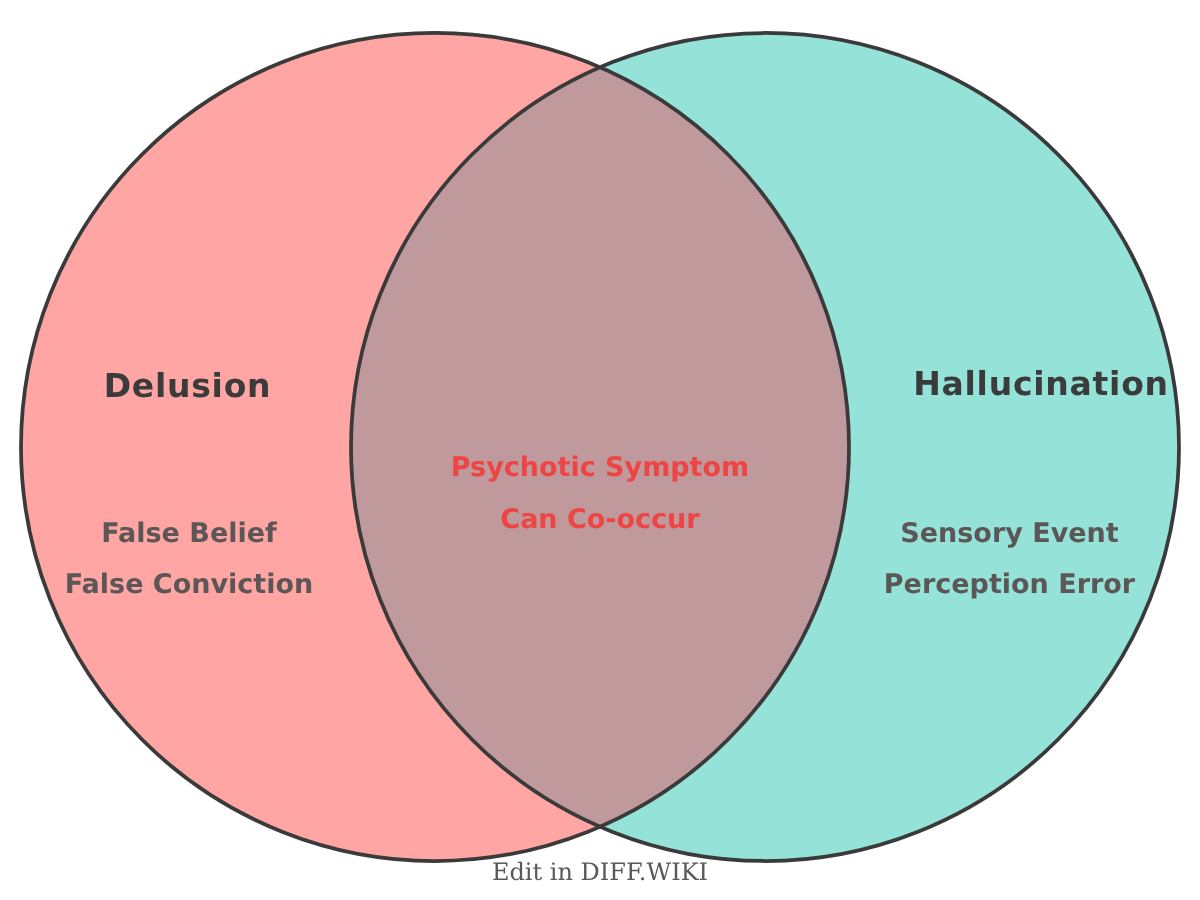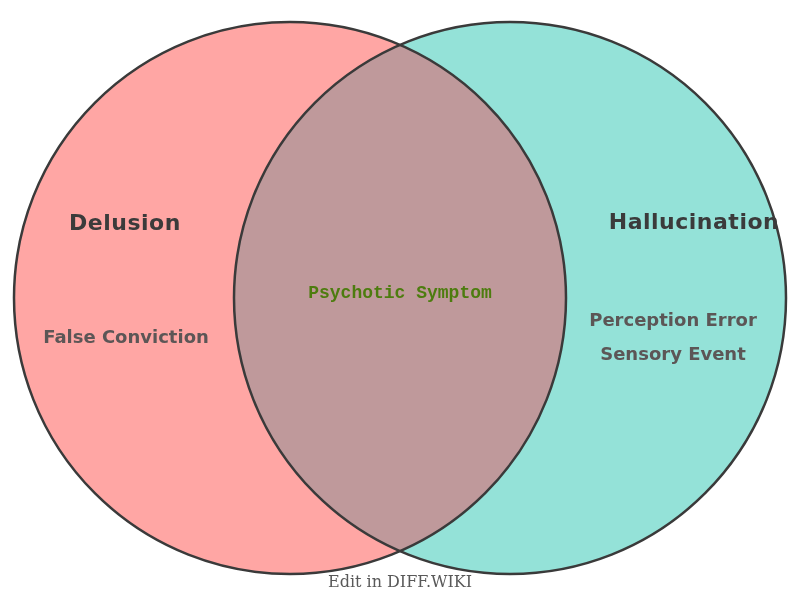--- a/index.html
+++ b/index.html
@@ -11,36 +11,36 @@
     overflow: hidden;
     font-family: "DejaVu Sans", sans-serif;
   }
   .venn-svg { position: absolute; left: 0; top: 0; }
   .label {
     position: absolute;
     transform: translate(-50%, -50%);
     text-align: center;
     white-space: nowrap;
     font-weight: bold;
+    margin-top: 36px;
   }
   .circle-title {
     font-size: 22px;
     color: #3b3b3b;
     letter-spacing: 0.5px;
   }
   .item-list {
     font-size: 18px;
     line-height: 34px;
     color: #5c5656;
   }
   .center-list {
     font-size: 18px;
     line-height: 35px;
-    color: #4d7c0f;
-    font-family: Liberation Mono, monospace;
+    color: #ef4444;
   }
   .footer-credit {
     position: absolute;
     left: 400px;
     top: 581px;
     transform: translate(-50%, -50%);
     font-family: "DejaVu Serif", serif;
     font-weight: normal;
     font-size: 16px;
     color: #595959;
@@ -69,27 +69,29 @@
 
     <circle cx="290" cy="298" r="276" fill="none" stroke-width="2.5" stroke="#3a3a3a"></circle>
     <circle cx="510" cy="298" r="276" fill="none" stroke-width="2.5" stroke="#3a3a3a"></circle>
   </svg>
 
   <div class="label circle-title pos-left-title">Delusion</div>
 
   <div class="label circle-title pos-right-title">Hallucination</div>
 
   <div class="label item-list pos-left-items">
+    <div>False Belief</div>
     <div>False Conviction</div>
   </div>
 
   <div class="label center-list pos-center-items">
     <div>Psychotic Symptom</div>
+    <div>Can Co-occur</div>
   </div>
 
   <div class="label item-list pos-right-items">
+    <div>Sensory Event</div>
     <div>Perception Error</div>
-    <div>Sensory Event</div>
   </div>
 
   <a class="footer-credit" href="#">Edit in DIFF.WIKI</a>
 
 </div>
 
 </body></html>

